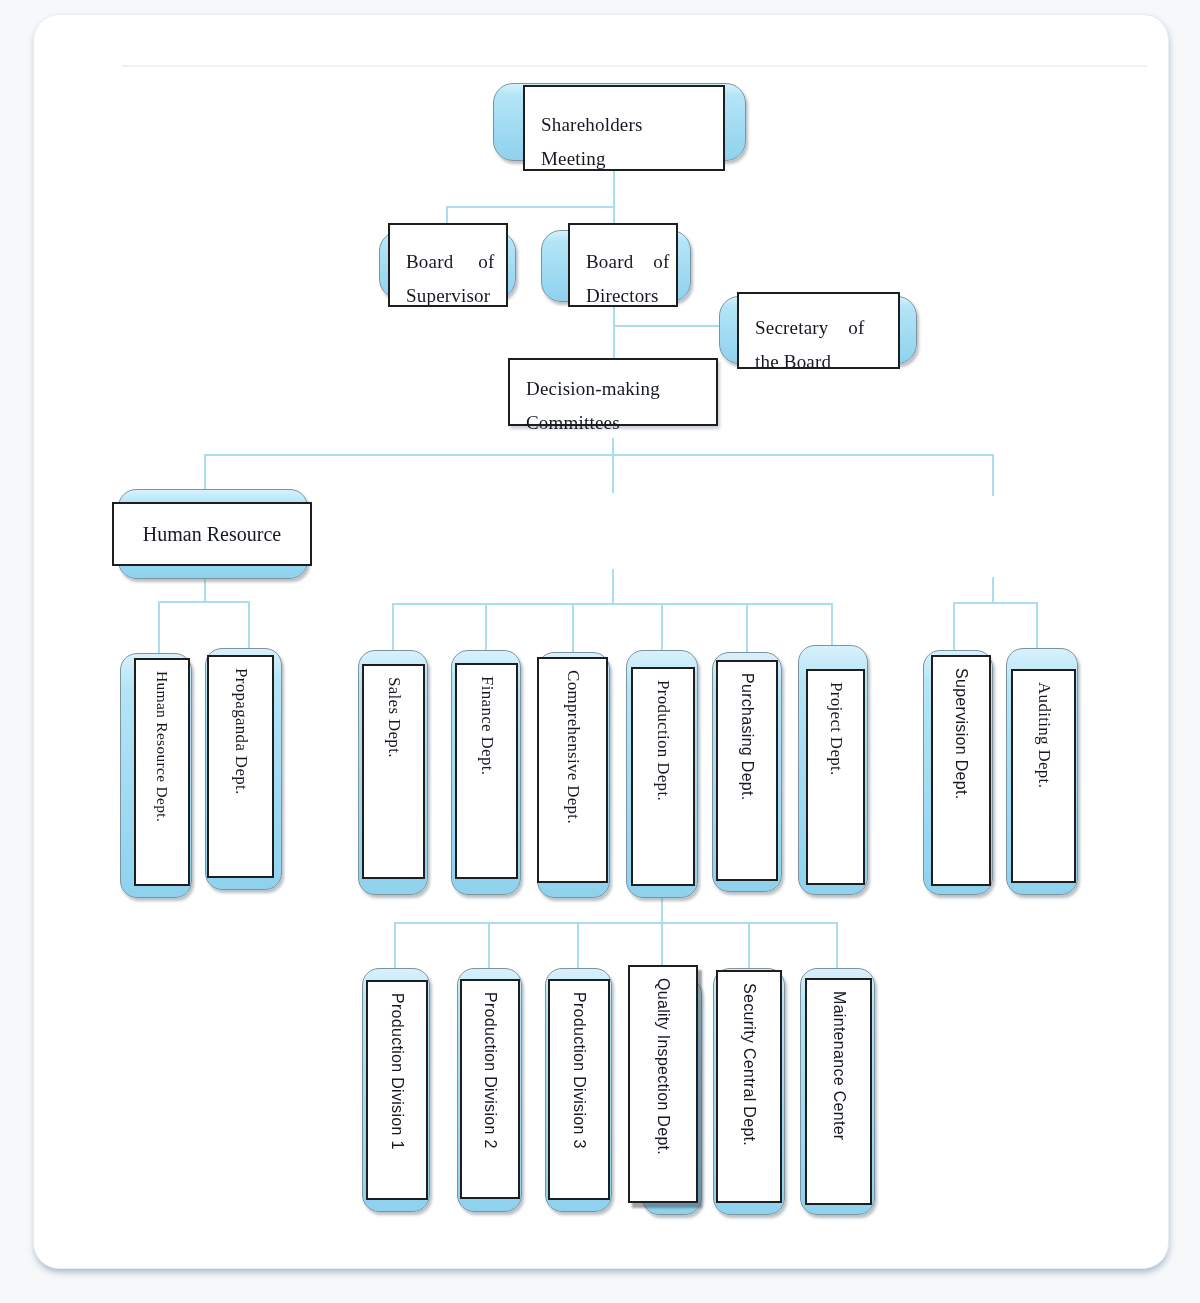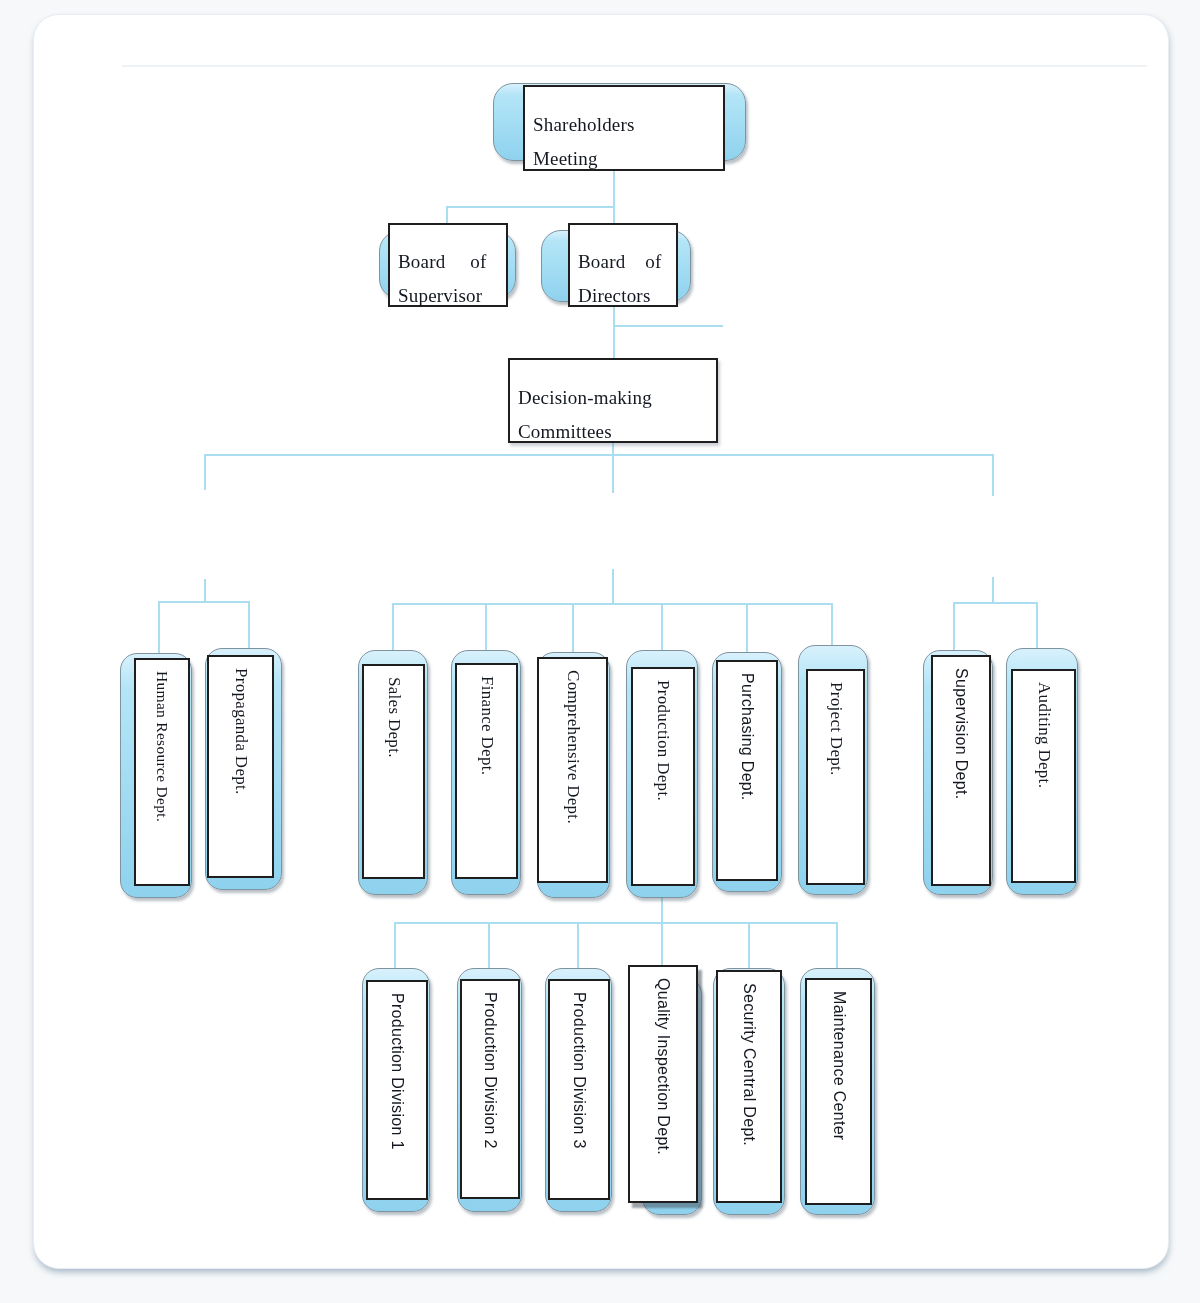--- a/index.html
+++ b/index.html
@@ -17,21 +17,21 @@
   .cap{position:absolute;border-radius:20px;
        background:linear-gradient(180deg,#d8f1fc 0%,#b4e5f7 14%,#a2dcf3 55%,#8fd2ee 100%);
        border:1px solid #7f939f;
        box-shadow:2px 3px 3px rgba(100,115,128,.45);}
   .vcap{border-radius:17px;}
 
   
   .tnode,.hnode,.vnode,.pnode{position:absolute;}
   .tin{position:absolute;inset:0;background:#ffffff;border:2px solid #1e1e1e;
        display:flex;align-items:center;}
-  .tlbl{white-space:pre-wrap;line-height:34px;font-size:19px;padding-left:8px;letter-spacing:.2px;margin-top:28px;}
+  .tlbl{white-space:pre-wrap;line-height:34px;font-size:19px;padding-left:16px;letter-spacing:.2px;margin-top:28px;}
   .hin{position:absolute;background:#ffffff;border:2px solid #1e1e1e;
        display:flex;align-items:center;justify-content:center;}
   .hlbl{font-size:20px;white-space:nowrap;}
   .vin{position:absolute;background:#ffffff;border:2px solid #1e1e1e;}
   .vlbl{position:absolute;left:50%;top:11px;transform:translateX(-50%);
         writing-mode:vertical-rl;text-orientation:mixed;font-size:17px;letter-spacing:.3px;white-space:nowrap;}
   .serif{font-family:"Liberation Serif", serif;}
   .sans{font-family:"Liberation Sans", sans-serif;font-size:16px;}
   .hlbl.sans{font-size:20px;}
   .shadowed .tin{box-shadow:2px 3px 3px rgba(110,120,135,.35);}
@@ -95,28 +95,41 @@
   </div>
 
   <div class="tnode" style="left:568px;top:223px;width:110px;height:84px">
     <div class="cap" style="left:-27px;right:-13px;top:7px;bottom:5px"></div>
     <div class="tin">
         <span class="tlbl serif">Board    of
 Directors</span>
       </div>
   </div>
 
-
-  <div class="tnode shadowed" style="left:508px;top:358px;width:210px;height:85px">
+  <div class="tnode" style="left:737px;top:292px;width:163px;height:77px">
+    <div class="cap" style="left:-18px;right:-17px;top:4px;bottom:5px"></div>
+    <div class="tin">
+        <span class="tlbl serif">Secretary    of
+the Board</span>
+      </div>
+  </div>
+
+  <div class="tnode shadowed" style="left:508px;top:358px;width:210px;height:68px">
     <div class="tin">
         <span class="tlbl serif">Decision-making
 Committees</span>
       </div>
   </div>
 
+  <div class="hnode" style="left:112px;top:502px;width:200px;height:64px">
+    <div class="cap" style="left:6px;right:4px;top:-13px;bottom:-13px;border-radius:18px"></div>
+    <div class="hin" style="inset:0">
+        <span class="hlbl serif">Human Resource</span>
+      </div>
+  </div>
 
 
 
   <div class="vnode" style="left:120px;top:653px;width:72px;height:245px">
     <div class="cap vcap" style="inset:0"></div>
     <div class="vin" style="left:14px;right:2px;top:5px;bottom:12px">
         <span class="vlbl serif" style="font-size:15.5px">Human Resource Dept.</span>
       </div>
   </div>
 

